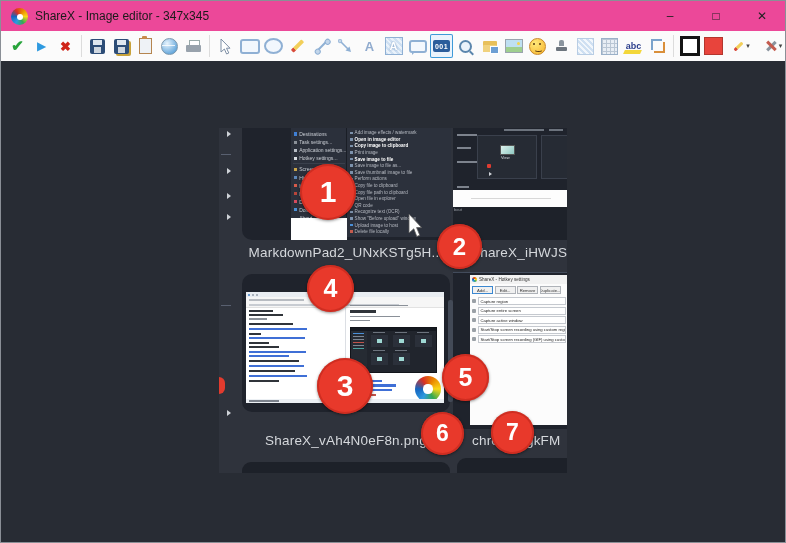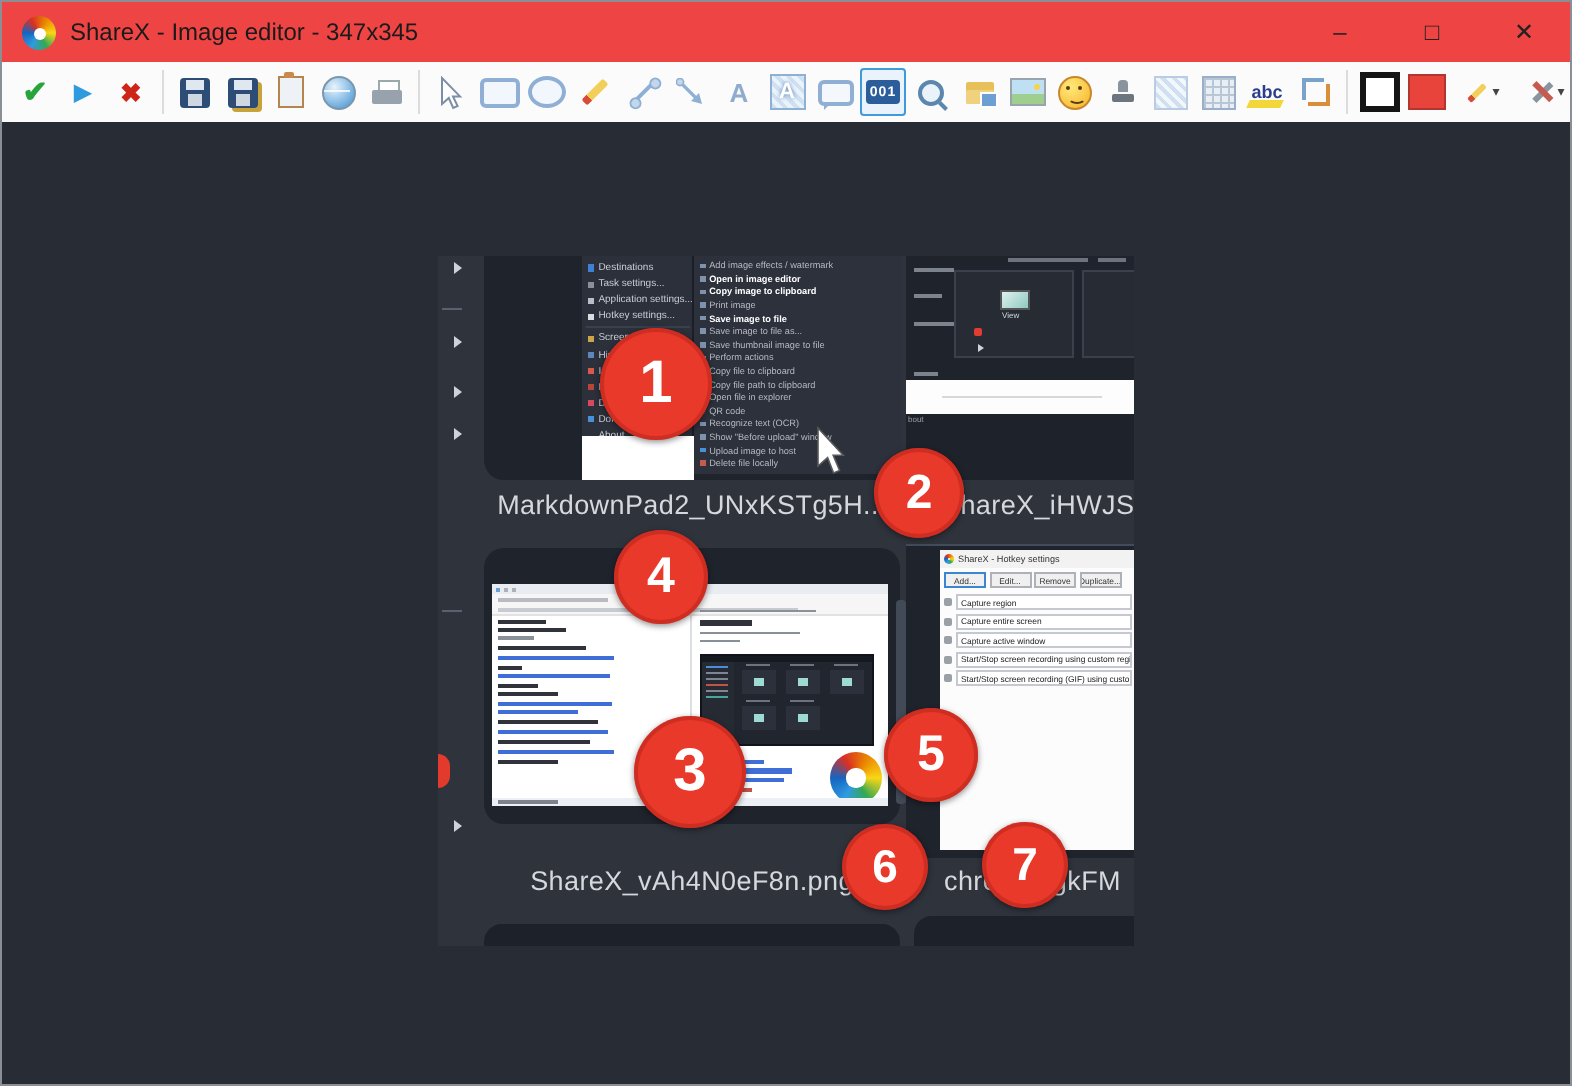--- a/index.html
+++ b/index.html
@@ -1,19 +1,19 @@
 <!DOCTYPE html>
 <html><head>
 <meta charset="utf-8">
 <style>
   html,body{margin:0;padding:0;background:#555;font-family:"Liberation Sans",sans-serif;}
   .window{position:relative;width:786px;height:543px;background:#fff;overflow:hidden;
           box-shadow:inset 0 0 0 1px #8a8f96;}
   
-  .titlebar{position:absolute;left:1px;top:1px;right:1px;height:30px;background:#ef4444;}
+  .titlebar{position:absolute;left:1px;top:1px;right:1px;height:30px;background:#ec4899;}
   .app-logo{position:absolute;left:10px;top:7px;width:17px;height:17px;border-radius:50%;
     background:conic-gradient(from 210deg,#2f9ae0,#1565c0,#d93025,#ea8600,#f9d616,#34a853,#2f9ae0);}
   .app-logo::after{content:"";position:absolute;left:5.5px;top:5.5px;width:6px;height:6px;border-radius:50%;background:#fff;}
   .title-text{position:absolute;left:34px;top:0;height:30px;line-height:30px;font-size:12px;color:#1a1a1a;white-space:nowrap;}
   .winbtns{position:absolute;right:0;top:0;height:30px;display:flex;}
   .winbtn{width:46px;height:30px;display:flex;align-items:center;justify-content:center;
           font-size:12px;color:#222;}
   
   .toolbar{position:absolute;left:1px;top:31px;right:1px;height:30px;background:#fbfbfb;
            display:flex;align-items:center;padding-left:5px;gap:1px;}

